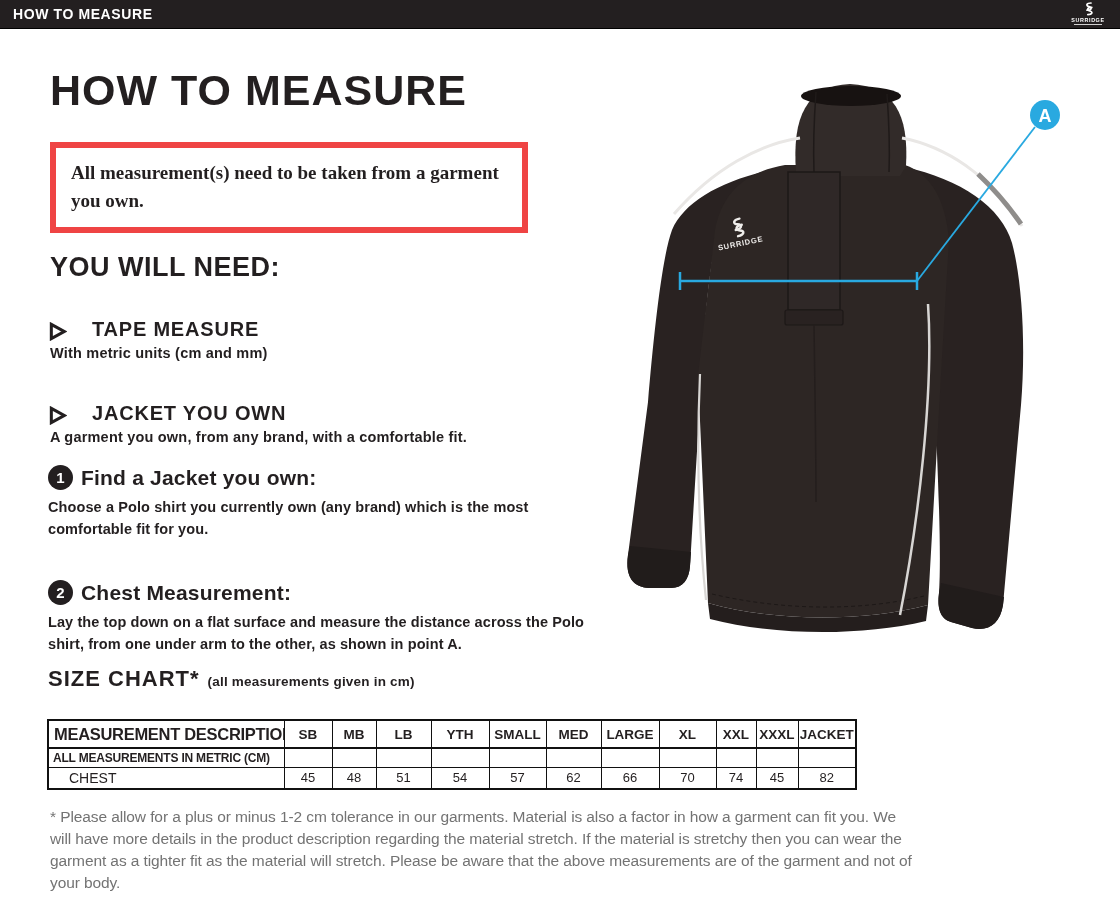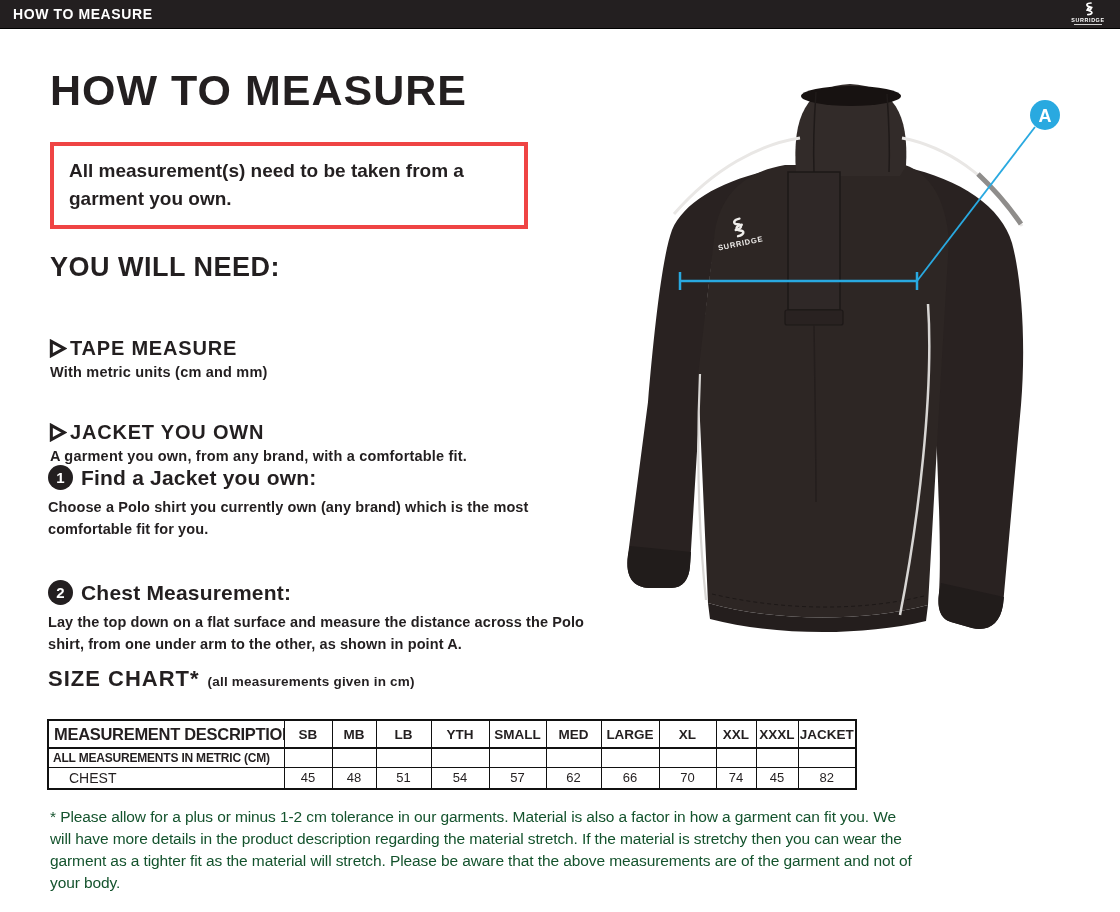--- a/index.html
+++ b/index.html
@@ -22,33 +22,33 @@
   .topbar-logo { width:40px; height:26px; display:block; }
 
   
   .page-title {
     position:absolute; left:50px; top:66px;
     font-size:43px; font-weight:bold; letter-spacing:1px; color:#231f20;
     white-space:nowrap;
   }
   .notice-box {
     position:absolute; left:50px; top:142px; width:478px;
-    border:4px solid #ef4444; padding:11px 15px 13px 15px;
+    border:6px solid #ef4444; padding:11px 15px 13px 15px;font-family:Liberation Serif, serif;
   }
   .notice-box p { font-size:19px; font-weight:bold; line-height:1.45; }
 
   .ywn-heading {
     position:absolute; left:50px; top:252px;
     font-size:27px; font-weight:bold; letter-spacing:.5px;
   }
 
   .need-item { position:absolute; left:48px; width:560px; }
   .need-item.first  { top:318px; }
   .need-item.second { top:402px; }
-  .need-head { display:flex; align-items:center; gap:3px;margin-top:19px; }
+  .need-head { display:flex; align-items:flex-end; gap:25px; }
   .tri-icon { width:19px; height:19px; display:block; flex:0 0 auto; }
   .need-title { font-size:20px; font-weight:bold; letter-spacing:.8px; }
   .need-desc  { font-size:14.5px; font-weight:bold; margin:4px 0 0 2px; letter-spacing:.2px; }
 
   .step { position:absolute; left:48px; width:560px; }
   .step.one { top:465px; }
   .step.two { top:580px; }
   .step-head { display:flex; align-items:center; gap:8px; }
   .step-badge {
     width:25px; height:25px; border-radius:50%; background:#231f20;
@@ -79,21 +79,21 @@
   .size-table thead th.desc {
     text-align:left; padding-left:5px; font-size:16.5px; letter-spacing:-.3px;
   }
   .size-table tr.metric-row td { height:19px; font-size:12px; font-weight:bold; }
   .size-table tr.metric-row td.desc { text-align:left; padding-left:4px; letter-spacing:-.2px; }
   .size-table tr.value-row td { height:22px; font-size:13px; font-weight:normal; }
   .size-table tr.value-row td.desc { text-align:left; padding-left:20px; font-size:14px; }
 
   .footnote {
     position:absolute; left:50px; top:806px; width:866px;
-    font-size:15.5px; line-height:1.42; color:#14532d; letter-spacing:-.1px;
+    font-size:15.5px; line-height:1.42; color:#737373; letter-spacing:-.1px;
   }
 
   
   .figure { position:absolute; left:610px; top:72px; width:460px; height:620px; }
 </style>
 </head>
 <body>
 
 <header class="topbar">
   <span class="topbar-title">HOW TO MEASURE</span>

